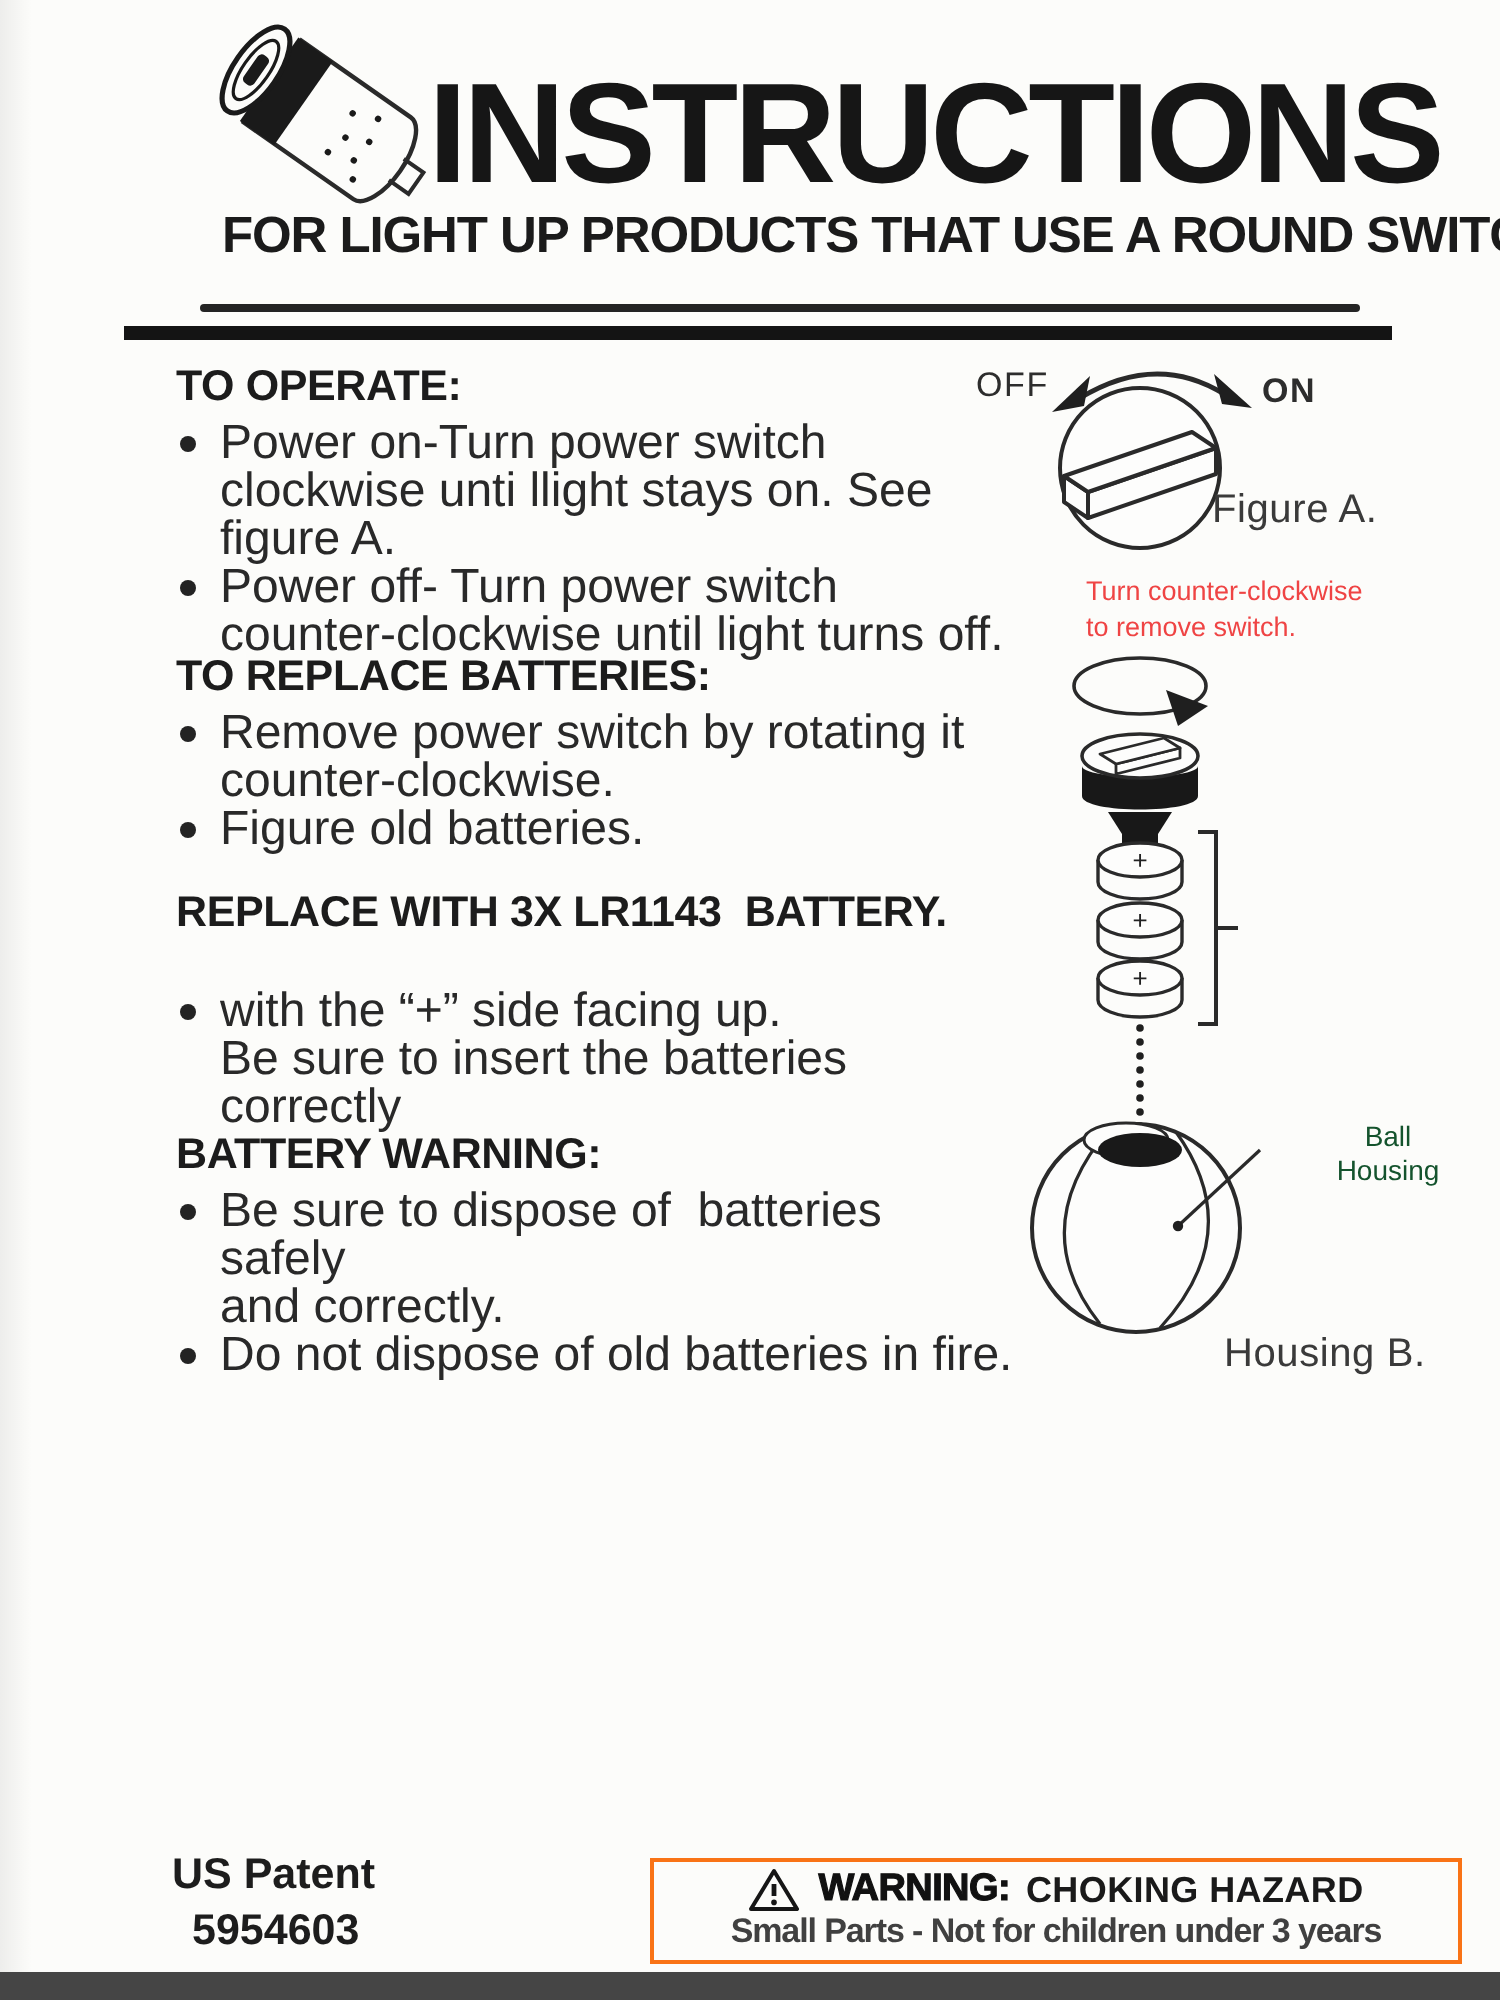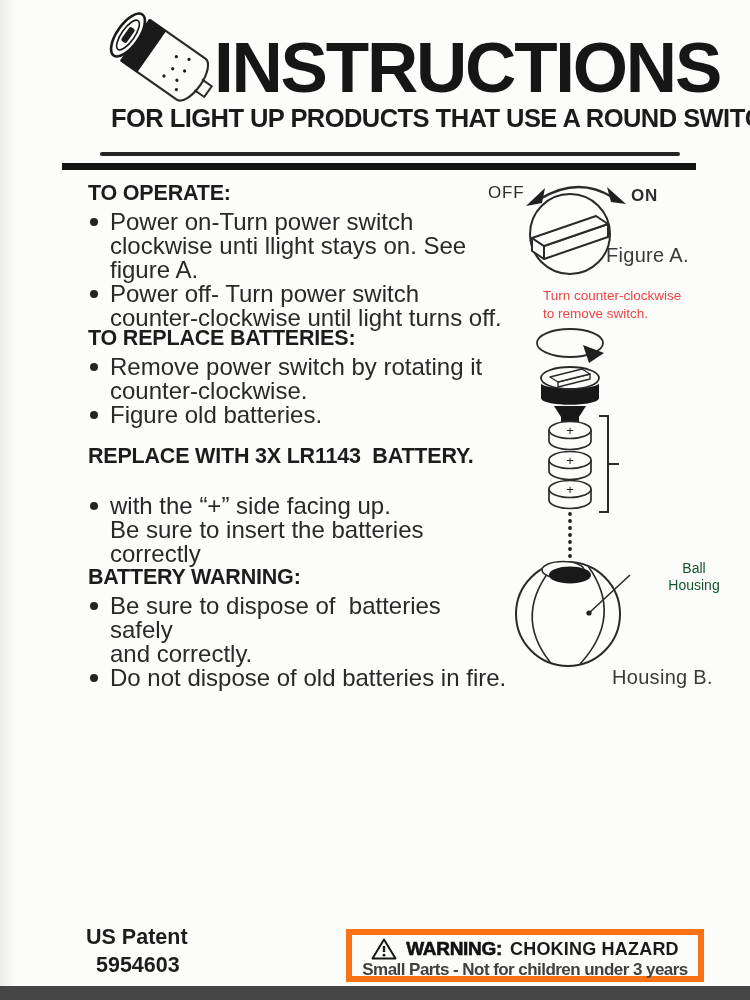--- a/index.html
+++ b/index.html
@@ -45,22 +45,22 @@
   .fig-b svg { position:absolute; left:0; top:0; }
   .ball-housing-label { position:absolute; left:128px; top:234px; width:62px; text-align:center;
     font-size:14px; line-height:17px; color:#14532d;margin-left:35px; }
   .fig-b .fig-caption { left:112px; top:340px; }
 
   
   .patent { position:absolute; left:86px; top:923px; font-size:21.5px; font-weight:bold;
     line-height:28px; color:#1d1d1d; }
   .patent .l2 { padding-left:10px; }
 
-  .warning-box { position:absolute; left:346px; top:929px; width:358px; height:53px;
-    border:6px solid #f97316; box-sizing:border-box; background:#fcfcfa; }
+  .warning-box { position:absolute; left:325px; top:929px; width:406px; height:53px;
+    border:2px solid #f97316; box-sizing:border-box; background:#fcfcfa; }
   .warn-line1 { display:flex; align-items:center; justify-content:center; margin-top:3px; }
   .warn-label { font-weight:bold; font-size:19px; color:#111; letter-spacing:-0.3px;
     -webkit-text-stroke:0.6px #111; margin:0 8px 0 9px; }
   .warn-hazard { font-weight:bold; font-size:18px; color:#1a1a1a; letter-spacing:0.2px; }
   .warn-line2 { text-align:center; font-weight:bold; font-size:17px; letter-spacing:-0.55px;
     color:#404040; margin-top:0px; white-space:pre-wrap; }
 
   .bottom-bar { position:absolute; left:0; bottom:0; width:750px; height:14px; background:#454545; }
 
   svg .ink { stroke:#2a2a2a; fill:none; }

